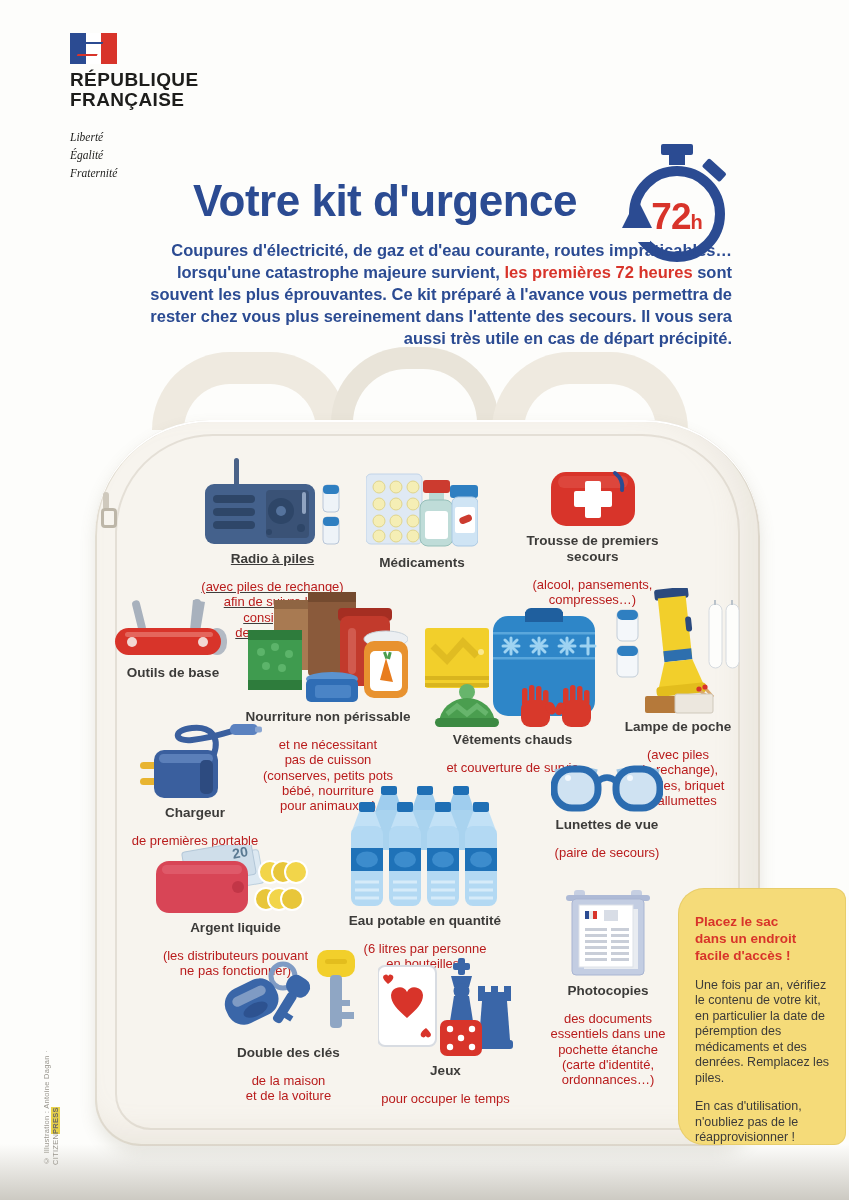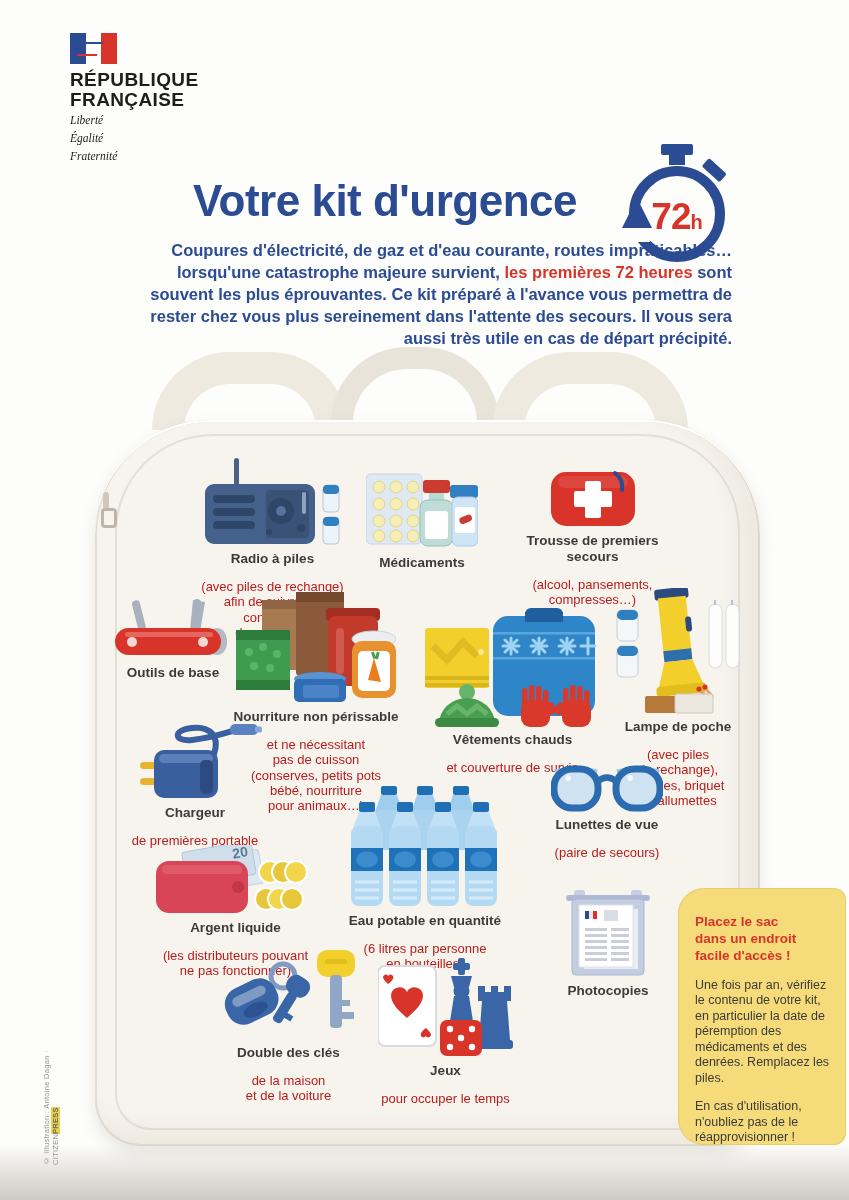--- a/index.html
+++ b/index.html
@@ -15,21 +15,21 @@
 
   
   .gov-logo { left:70px; top:33px; width:180px; }
   .gov-flag { display:flex; width:47px; height:31px; margin-bottom:6px; }
   .gov-flag .b { width:16px; background:#2b4b92; }
   .gov-flag .w { width:15px; background:#fff; position:relative; }
   .gov-flag .w::after { content:""; position:absolute; left:-6px; top:9px; width:20px; height:10px;
       border-top:2.5px solid #2b4b92; border-bottom:2.5px solid #d8342a; transform:skewX(-25deg); }
   .gov-flag .r { width:16px; background:#d8342a; }
   .gov-name { font-weight:bold; font-size:19px; line-height:1.06; letter-spacing:.4px; color:#1d1d1b; }
-  .gov-motto { margin-top:2px; font-family:"Liberation Serif", serif; font-style:italic;
+  .gov-motto { margin-top:19px; font-family:"Liberation Serif", serif; font-style:italic;
       font-size:11.5px; line-height:1.55; color:#1d1d1b; }
 
   
   .title { left:130px; top:176px; width:510px; text-align:center;
       font-size:44px; font-weight:bold; letter-spacing:-.5px; color:#2b4b92; }
   .stopwatch { left:616px; top:144px; width:122px; height:124px; }
   .stopwatch .badge { position:absolute; left:0; right:0; top:52px; text-align:center;
       font-weight:bold; color:#d8342a; }
   .stopwatch .badge .v { font-size:37px; letter-spacing:-1px; }
   .stopwatch .badge .u { font-size:20px; }
@@ -117,21 +117,21 @@
 <div class="abs intro">
   <span>Coupures d'électricité, de gaz et d'eau courante, routes impraticables… lorsqu'une catastrophe majeure survient, </span><span class="hl">les premières 72 heures</span><span> sont souvent les plus éprouvantes. Ce kit préparé à l'avance vous permettra de rester chez vous plus sereinement dans l'attente des secours. Il vous sera aussi très utile en cas de départ précipité.</span>
 </div>
 
 <div class="abs arch strap-l"></div>
 <div class="abs arch handle"></div>
 <div class="abs arch strap-r"></div>
 <div class="abs bag"></div>
 <div class="abs zipper-pull"></div>
 
-<div class="item" style="left:195px;top:458px;width:155px;">
+<div class="item" style="left:195px;top:458px;width:155px;text-decoration:underline;">
   <div class="icon-wrap">
     <svg width="140" height="88" viewBox="0 0 140 88">
       <rect x="31" y="2" width="5" height="28" fill="#4a6288"></rect>
         <circle cx="33.5" cy="2.5" r="2.5" fill="#4a6288"></circle>
       <rect x="2" y="26" width="110" height="60" rx="9" fill="#44618c"></rect>
       <rect x="63" y="32" width="43" height="48" rx="4" fill="#3a5276"></rect>
       <rect x="10" y="37" width="42" height="8" rx="4" fill="#2e4668"></rect>
       <rect x="10" y="50" width="42" height="8" rx="4" fill="#2e4668"></rect>
       <rect x="10" y="63" width="42" height="8" rx="4" fill="#2e4668"></rect>
       <circle cx="78" cy="53" r="13" fill="#2e4668"></circle>
@@ -207,21 +207,21 @@
       <rect x="94" y="30" width="20" height="27" rx="12" fill="#b3bac4"></rect>
       <rect x="2" y="30" width="106" height="27" rx="13.5" fill="#d8342a"></rect>
       <rect x="12" y="34" width="88" height="5" rx="2.5" fill="#e4665c"></rect>
       <circle cx="19" cy="44" r="5" fill="#f2d8d3"></circle>
         <circle cx="90" cy="44" r="5" fill="#f2d8d3"></circle>
     </svg>
   </div>
   <div class="item-name">Outils de base</div>
 </div>
 
-<div class="item" style="left:231px;top:592px;width:170px;">
+<div class="item" style="left:243px;top:592px;width:170px;">
   <div class="icon-wrap">
     <svg width="160" height="112" viewBox="0 0 160 112">
       <rect x="26" y="8" width="40" height="70" rx="4" fill="#a87a52"></rect>
       <rect x="26" y="8" width="40" height="9" fill="#8f6543"></rect>
       <rect x="60" y="0" width="48" height="84" rx="4" fill="#8a5a3b"></rect>
       <rect x="60" y="0" width="48" height="10" fill="#744a2f"></rect>
       <rect x="90" y="16" width="54" height="13" rx="4" fill="#a52e22"></rect>
       <rect x="92" y="24" width="50" height="70" rx="8" fill="#c23a2c"></rect>
       <rect x="100" y="36" width="8" height="46" rx="4" fill="#d15a4e"></rect>
       <rect x="0" y="38" width="54" height="60" rx="4" fill="#3f9b4f"></rect>
@@ -541,20 +541,25 @@
         <rect x="45" y="38" width="18" height="3"></rect>
           <rect x="45" y="44" width="18" height="3"></rect>
         <rect x="45" y="50" width="18" height="3"></rect>
           <rect x="45" y="56" width="18" height="3"></rect>
         <rect x="45" y="62" width="18" height="3"></rect>
           <rect x="45" y="68" width="18" height="3"></rect>
       </g>
     </svg>
   </div>
   <div class="item-name">Photocopies</div>
+  <div class="item-desc">des documents
+essentiels dans une
+pochette étanche
+(carte d'identité,
+ordonnances…)</div>
 </div>
 
 <div class="abs note">
   <div class="note-head">Placez le sac
 dans un endroit
 facile d'accès !</div>
   <p class="note-p"><b>Une fois par an, vérifiez le contenu de votre kit,</b><span> en particulier la date de péremption des médicaments et des denrées. Remplacez les piles.</span></p>
   <p class="note-p"><b>En cas d'utilisation,</b><span> n'oubliez pas de le réapprovisionner !</span></p>
 </div>
 

